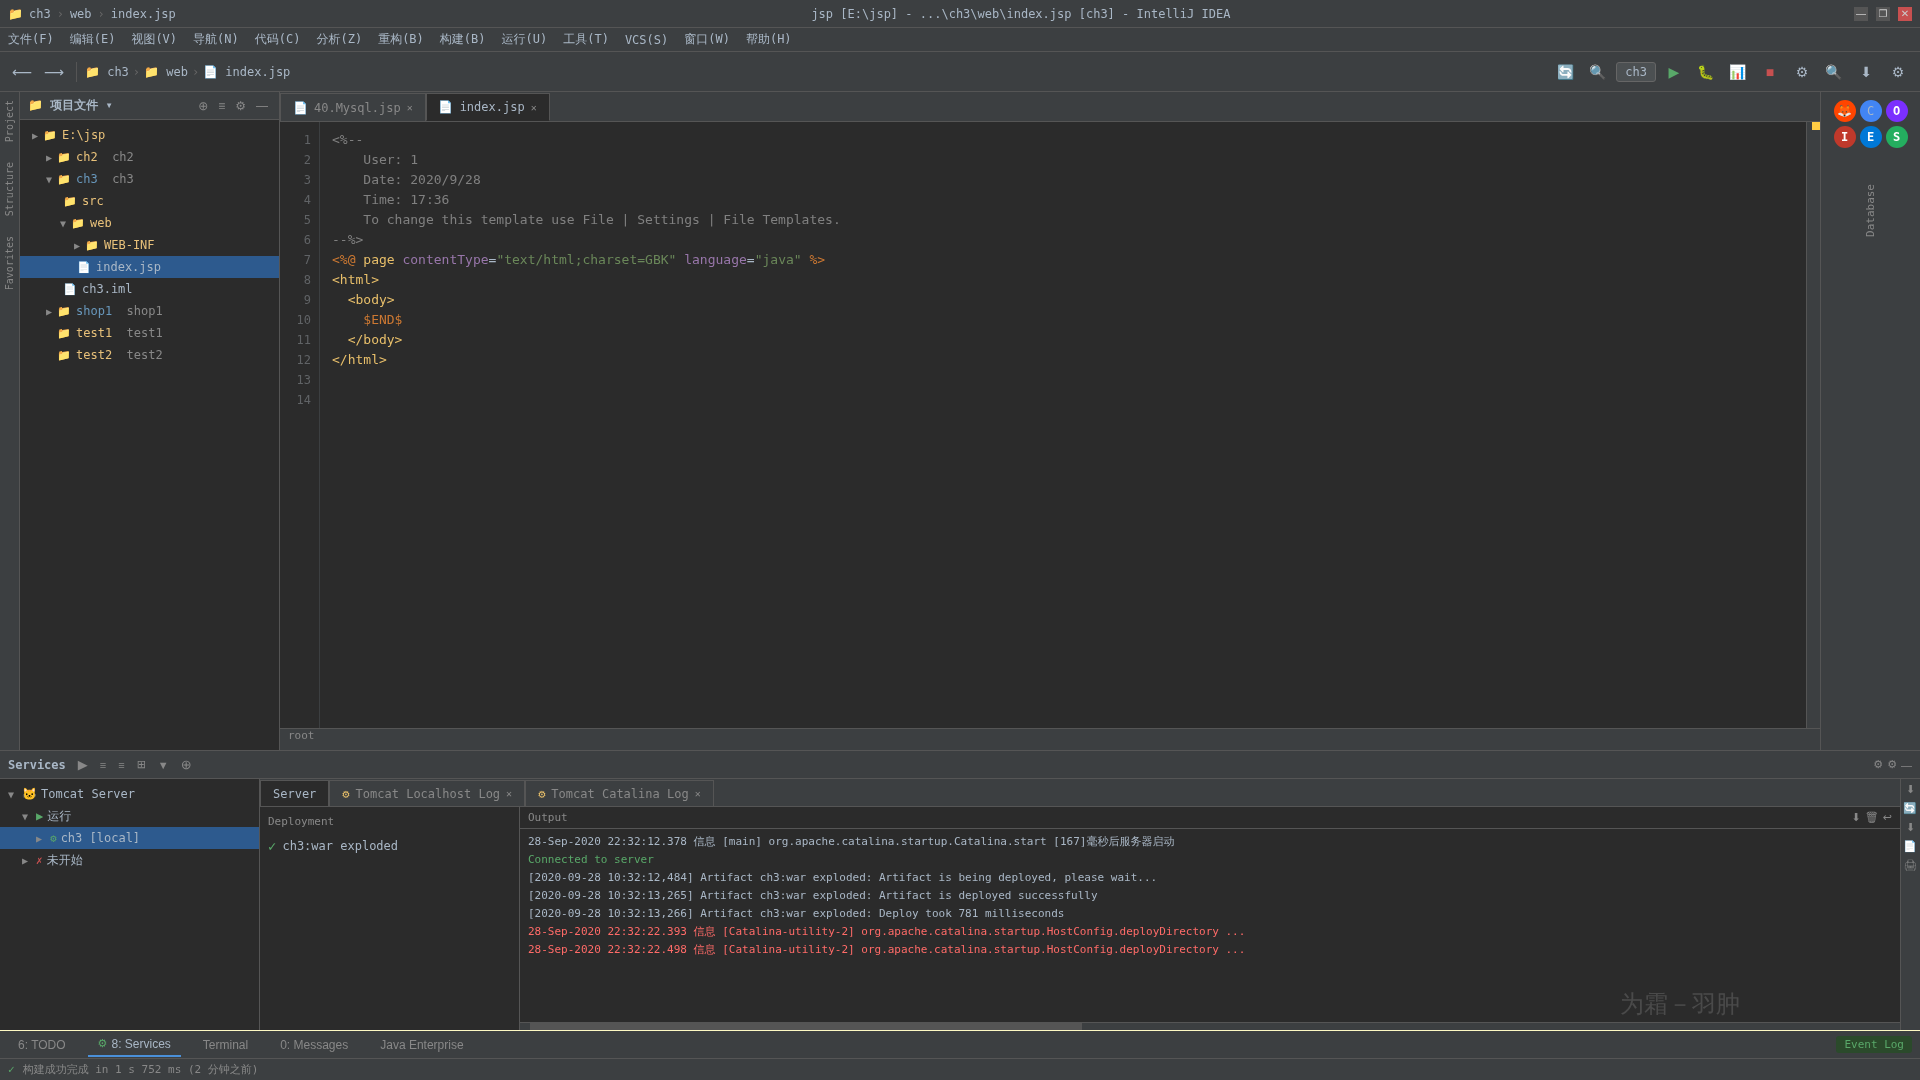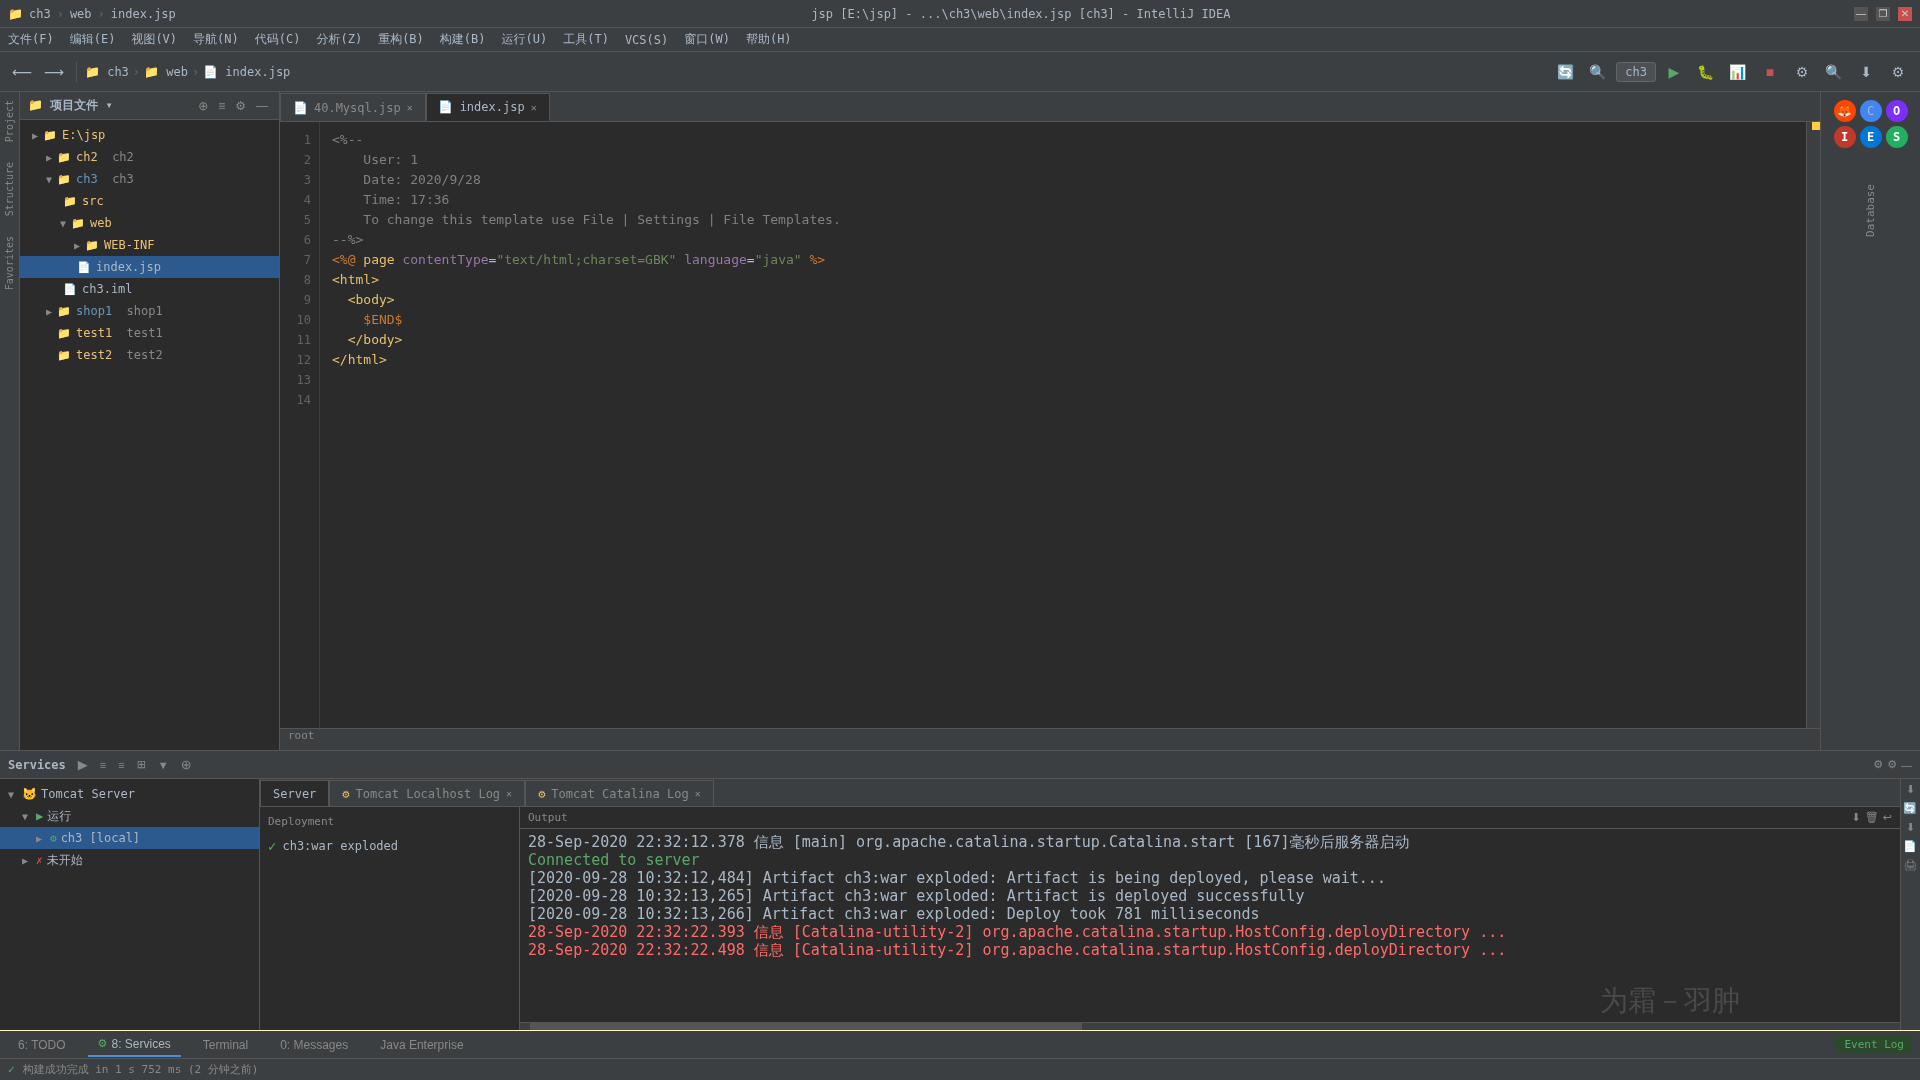--- a/index.html
+++ b/index.html
@@ -385,21 +385,21 @@
     .deployment-item {
       display: flex;
       align-items: center;
       gap: 6px;
       padding: 2px 0;
     }
     .log-section {
       flex: 1;
       overflow-y: auto;
       padding: 4px 8px;
-      font-size: 15px;
+      font-size: 11px;
       line-height: 18px;
     }
     .log-line { color: #a9b7c6; }
     .log-line.red { color: #ff6b68; }
     .log-line.green { color: #59a869; }
 
     
     .bottom-tab-bar {
       height: 28px;
       background: #3c3f41;
@@ -803,21 +803,21 @@
       <div style="width:20px; background:#3c3f41; border-left:1px solid #555; display:flex; flex-direction:column; align-items:center; padding:4px 0; gap:6px;">
         <button style="background:transparent; border:none; color:#888; cursor:pointer; font-size:11px;">⬇</button>
         <button style="background:transparent; border:none; color:#888; cursor:pointer; font-size:11px;">🔄</button>
         <button style="background:transparent; border:none; color:#888; cursor:pointer; font-size:11px;">⬇</button>
         <button style="background:transparent; border:none; color:#888; cursor:pointer; font-size:11px;">📄</button>
         <button style="background:transparent; border:none; color:#888; cursor:pointer; font-size:11px;">🖨</button>
       </div>
     </div>
   </div>
 
-  <div style="position:absolute; bottom:60px; right:180px; font-size:28px; color:rgba(255,255,255,0.15); pointer-events:none; z-index:10;">
+  <div style="position:absolute; bottom:60px; right:180px; font-size:24px; color:rgba(255,255,255,0.15); pointer-events:none; z-index:10;">
     <span>为霜－羽肿</span>
   </div>
 </div>
 
 <div class="bottom-tab-bar">
   <button class="bottom-tab">
     <span>6: TODO</span>
   </button>
   <button class="bottom-tab active">
     <span style="color:#59a869; font-size:11px;">⚙</span>

